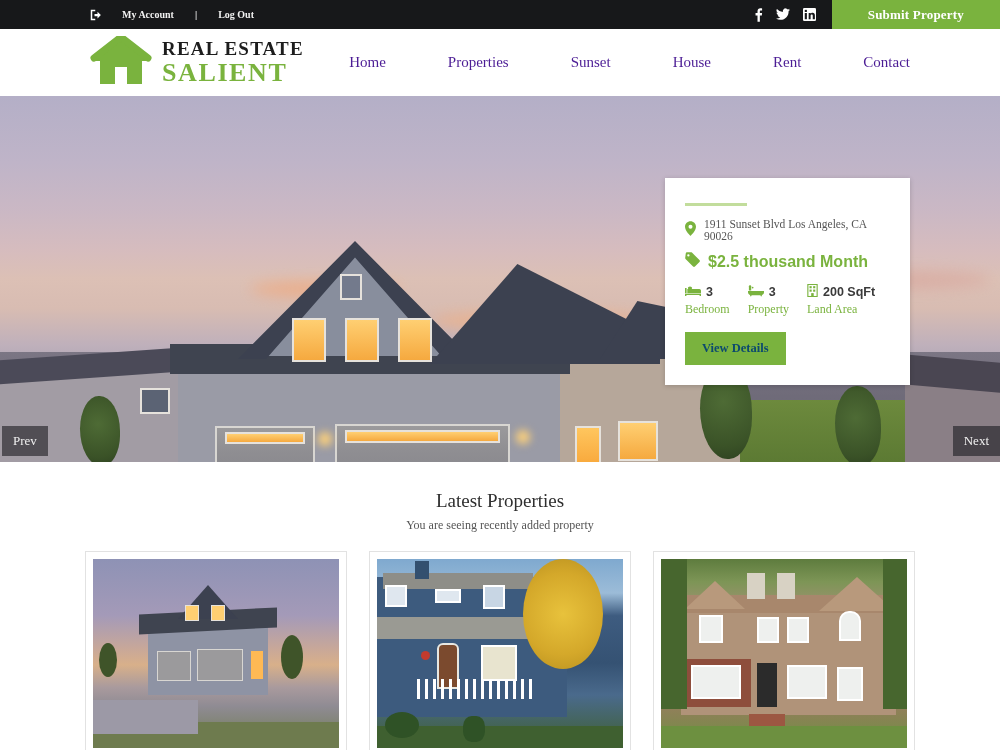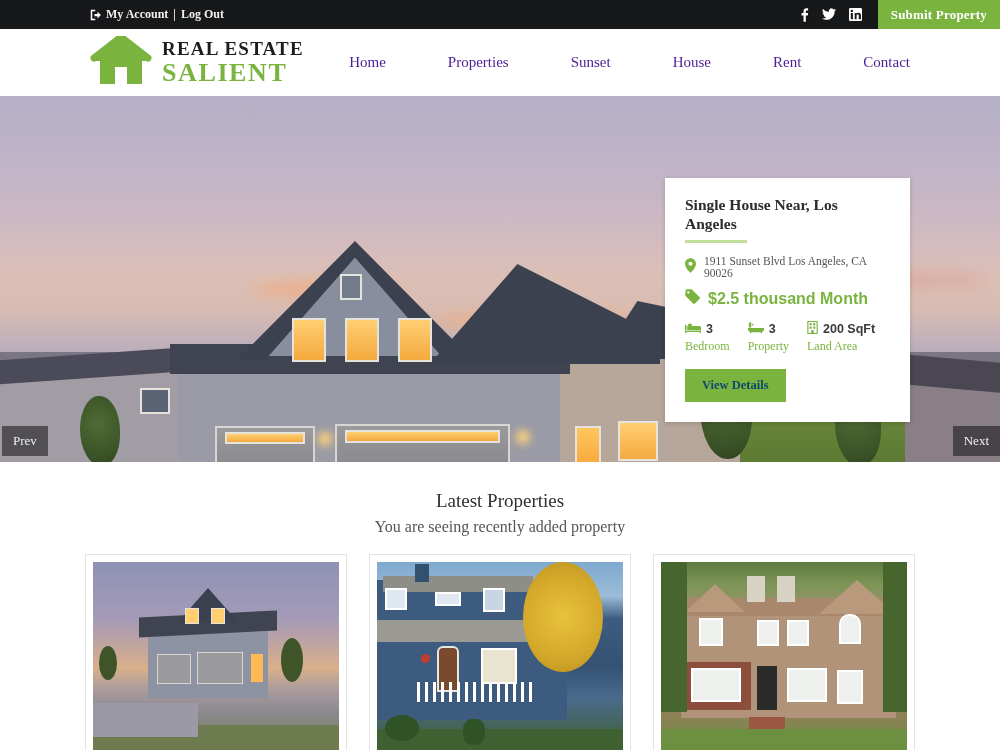--- a/index.html
+++ b/index.html
@@ -14,24 +14,24 @@
   .topbar {
     height:29px;
     background:#17181a;
     display:flex;
     align-items:center;
     position:relative;
   }
   .topbar-left {
     display:flex;
     align-items:center;
-    gap:4px;
+    gap:20px;
     margin-left:90px;
     color:#f2f2f2;
-    font-size:12px;
+    font-size:10px;
     font-weight:bold;
     font-family:"Liberation Serif", serif;
   }
   .login-icon { display:inline-flex; align-items:center; color:#fff; }
   .topbar-link { color:#f2f2f2; text-decoration:none; }
   .topbar-sep { color:#f2f2f2; padding:0 1px; }
 
   .topbar-right {
     position:absolute;
     right:0; top:0;
@@ -40,21 +40,21 @@
     align-items:center;
   }
   .socials { display:flex; align-items:center; gap:13px; padding-right:16px; }
   .social-ic { color:#ffffff; display:inline-flex; align-items:center; }
   .submit-btn {
     background:#7ab33e;
     color:#ffffff;
     height:29px;
     display:flex;
     align-items:center;
-    padding:0 13px;
+    padding:0 36px;
     font-size:13px;
     font-weight:bold;
     font-family:"Liberation Serif", serif;
     border:none;
     cursor:pointer;
     letter-spacing:.2px;
   }
 
   
   .header {
@@ -250,21 +250,21 @@
   }
   .latest-title {
     text-align:center;
     font-family:"Liberation Serif", serif;
     font-size:19px;
     color:#2f2f2f;
   }
   .latest-sub {
     text-align:center;
     font-family:"Liberation Serif", serif;
-    font-size:16px;
+    font-size:12px;
     color:#555;
     margin-top:6px;
   }
   .cards {
     display:flex;
     justify-content:center;
     gap:22px;
     margin-top:18px;
     padding:0 85px;
   }
@@ -404,21 +404,20 @@
   <div class="roof" style="left:880px;top:262px;width:130px;height:30px;background:#4a4652;transform:skewY(5deg);"></div>
 
   <div class="tree" style="left:80px;top:300px;width:40px;height:70px;"></div>
   <div class="tree" style="left:700px;top:268px;width:52px;height:95px;"></div>
   <div class="tree" style="left:835px;top:290px;width:46px;height:80px;"></div>
 
   <button class="slider-nav slider-prev">Prev</button>
   <button class="slider-nav slider-next">Next</button>
 
   <div class="prop-card">
-    <div class="pc-title">Single House Near, Los Angeles</div>
     <div class="pc-underline"></div>
 
     <div class="pc-row">
       <span>
         <svg width="11" height="15" viewBox="0 0 12 16" fill="#7ab33e">
           <path d="M6 0C2.7 0 0 2.7 0 6c0 4.5 6 10 6 10s6-5.5 6-10c0-3.3-2.7-6-6-6zm0 8.2A2.2 2.2 0 1 1 6 3.8a2.2 2.2 0 0 1 0 4.4z"></path>
         </svg>
       </span>
       <span class="pc-addr">1911 Sunset Blvd Los Angeles, CA 90026</span>
     </div>

